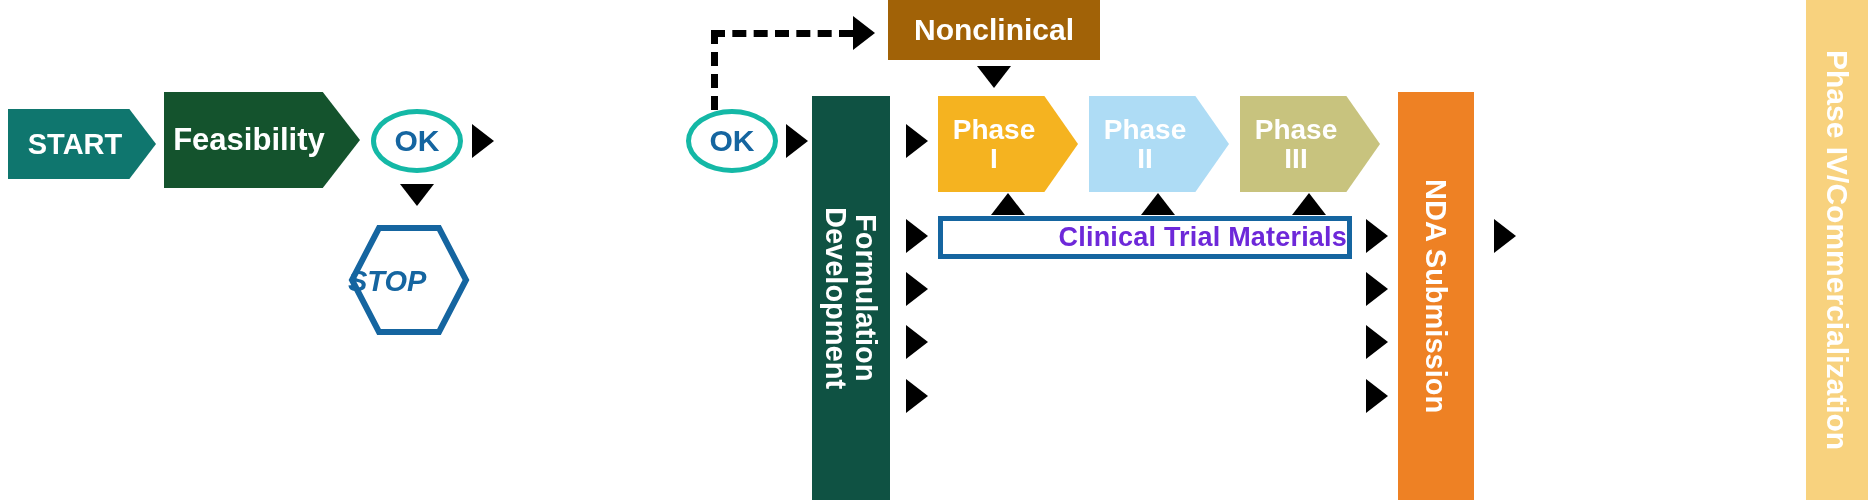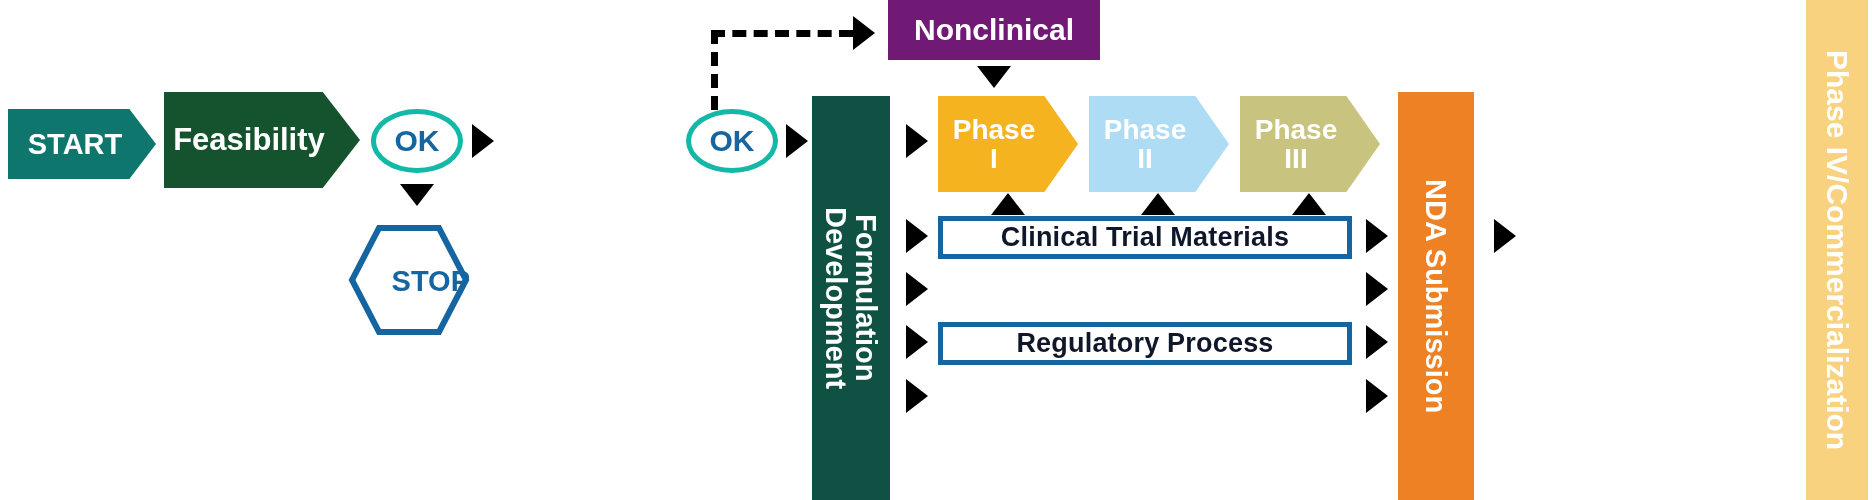--- a/index.html
+++ b/index.html
@@ -53,24 +53,24 @@
     writing-mode: vertical-rl;
     text-orientation: mixed;
     line-height: 1.05;
     white-space: pre-line;
   }
 
   
   .obox {
     display: flex;
     align-items: center;
-    justify-content: center;
+    justify-content: flex-end;
     border: 5px solid #1565A0;
     background: #ffffff;
-    color: #0f172a;
+    color: #6d28d9;
     font-weight: bold;
     font-size: 27px;
     letter-spacing: .2px;
   }
 
   
   .ellipse {
     display: flex;
     align-items: center;
     justify-content: center;
@@ -82,25 +82,26 @@
     font-size: 30px;
   }
 
   
   .hexwrap { position: absolute; }
   .hexwrap .hexlabel {
     position: absolute;
     left: 0; right: 0;
     top: 50%;
     transform: translateY(-46%);
-    text-align: right;
+    text-align: left;
     color: #1565A0;
     font-weight: bold;
     font-size: 29px;
     pointer-events: none;
+    font-style: italic;
   }
 
   
   .tri { position: absolute; width: 0; height: 0; }
   .tri-r { border-top: 17px solid transparent; border-bottom: 17px solid transparent; border-left: 22px solid #000; }
   .tri-d { border-left: 17px solid transparent; border-right: 17px solid transparent; border-top: 22px solid #000; }
   .tri-u { border-left: 17px solid transparent; border-right: 17px solid transparent; border-bottom: 22px solid #000; }
 
   
   .dash-v { position: absolute; border-left: 7px dashed #000; }
@@ -142,21 +143,21 @@
   <div class="node ellipse" style="left:686px; top:109px; width:92px; height:64px;">
     <span>OK</span>
   </div>
 
   <div class="dash-v" style="left:711px; top:30px; height:80px;"></div>
   <div class="dash-h" style="left:711px; top:30px; width:142px;"></div>
   <div class="tri tri-r" style="left:853px; top:16px;"></div>
 
   <div class="tri tri-r" style="left:786px; top:124px;"></div>
 
-  <div class="node rect" style="left:888px; top:0px; width:212px; height:60px; background:#701a75; font-size:30px;">
+  <div class="node rect" style="left:888px; top:0px; width:212px; height:60px; background:#a16207; font-size:30px;">
     <span>Nonclinical</span>
   </div>
   <div class="tri tri-d" style="left:977px; top:66px;"></div>
 
   <div class="node vband" style="left:812px; top:96px; width:78px; height:404px; background:#0F5243; font-size:29px;">
     <span class="vtext">Formulation
 Development</span>
   </div>
 
   <div class="tri tri-r" style="left:906px; top:124px;"></div>
@@ -189,23 +190,20 @@
   <div class="tri tri-r" style="left:906px; top:219px;"></div>
   <div class="node obox" style="left:938px; top:216px; width:414px; height:43px;">
     <span>Clinical Trial Materials</span>
   </div>
   <div class="tri tri-r" style="left:1366px; top:219px;"></div>
 
   <div class="tri tri-r" style="left:906px; top:272px;"></div>
   <div class="tri tri-r" style="left:1366px; top:272px;"></div>
 
   <div class="tri tri-r" style="left:906px; top:325px;"></div>
-  <div class="node obox" style="left:938px; top:322px; width:414px; height:43px;">
-    <span>Regulatory Process</span>
-  </div>
   <div class="tri tri-r" style="left:1366px; top:325px;"></div>
 
   <div class="tri tri-r" style="left:906px; top:379px;"></div>
   <div class="tri tri-r" style="left:1366px; top:379px;"></div>
 
   <div class="node vband" style="left:1398px; top:92px; width:76px; height:408px; background:#EE8124; font-size:29px;">
     <span class="vtext">NDA Submission</span>
   </div>
 
   <div class="tri tri-r" style="left:1494px; top:219px;"></div>

